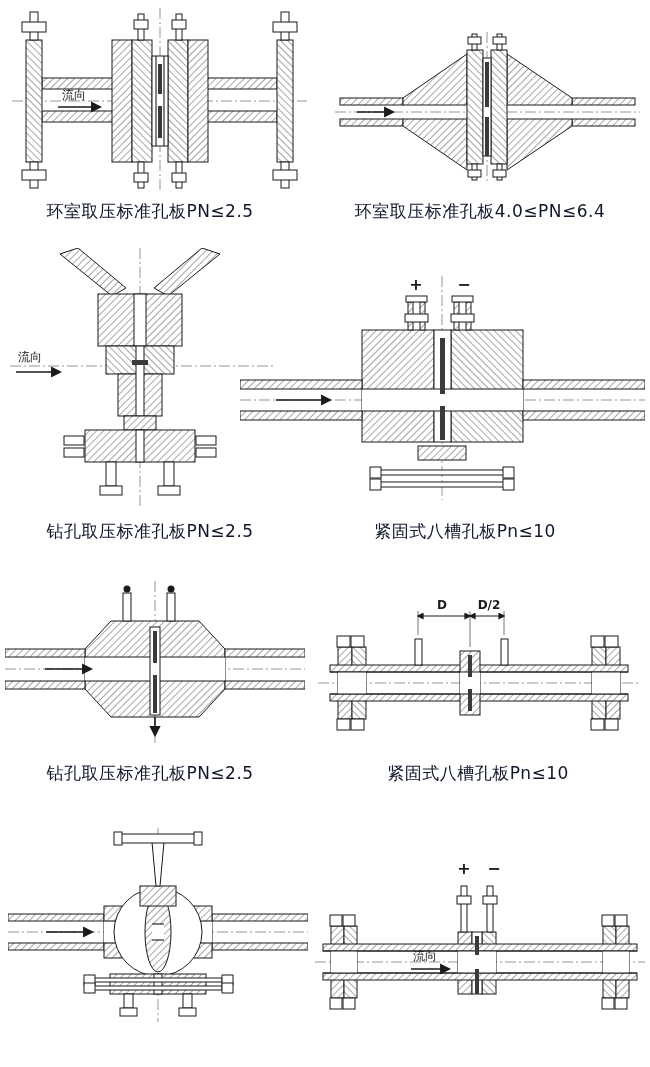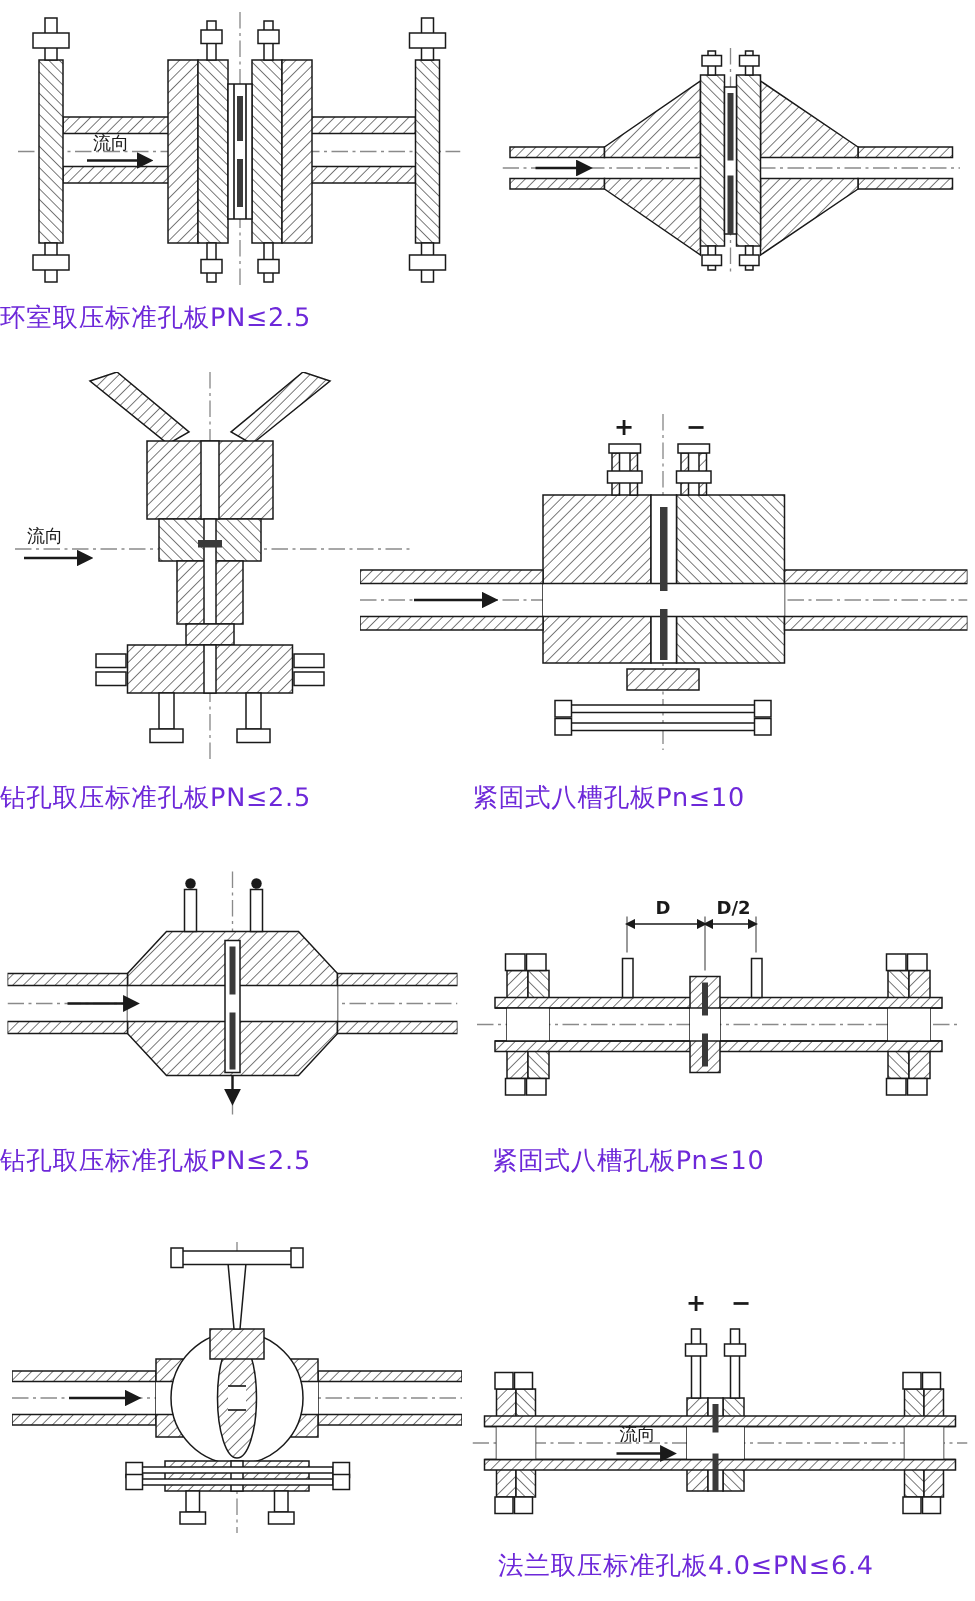--- a/index.html
+++ b/index.html
@@ -1,20 +1,20 @@
 <!DOCTYPE html>
 <html><head>
 <meta charset="utf-8">
 <style>
   * { margin:0; padding:0; box-sizing:border-box; }
   html,body { background:#ffffff; }
   body { font-family:"DejaVu Sans","Liberation Sans",sans-serif; }
   .page { position:relative; width:650px; height:1067px; background:#ffffff; overflow:hidden; margin:0 auto; }
   .fig { position:absolute; }
-  .caption { position:absolute; text-align:left; font-size:17px; font-weight:500; color:#6d28d9; letter-spacing:0.5px; }
+  .caption { position:absolute; text-align:center; font-size:17px; font-weight:500; color:#0f172a; letter-spacing:0.5px; }
   svg { display:block; }
   .ol { fill:none; stroke:#1a1a1a; stroke-width:1.1; }
   .hA { fill:url(#hA); stroke:#1a1a1a; stroke-width:1; }
   .hB { fill:url(#hB); stroke:#1a1a1a; stroke-width:1; }
   .wt { fill:#ffffff; stroke:#1a1a1a; stroke-width:1; }
   .wn { fill:#ffffff; stroke:none; }
   .sd { fill:#3a3a3a; stroke:none; }
   .cl { stroke:#8a8a8a; stroke-width:0.9; fill:none; stroke-dasharray:11 3 2 3; }
   .arrowline { stroke:#1a1a1a; stroke-width:1.6; fill:none; }
   .dim { stroke:#1a1a1a; stroke-width:1; fill:none; }
@@ -128,20 +128,21 @@
         <rect class="wt" x="137" y="136" width="5" height="16"></rect>
         <rect class="wt" x="133" y="142" width="13" height="7"></rect>
         <rect class="wt" x="162" y="136" width="5" height="16"></rect>
         <rect class="wt" x="158" y="142" width="13" height="7"></rect>
       </g>
       <g>
         <line class="arrowline" x1="22" y1="84" x2="58" y2="84" marker-end="url(#mArr)"></line>
       </g>
     </svg>
   </div>
+  <div class="caption" style="left:330px;top:200px;width:300px">环室取压标准孔板4.0≤PN≤6.4</div>
 
   <div class="fig" style="left:10px;top:248px">
     <svg width="265" height="262" viewBox="0 0 265 262">
       <g class="cl">
         <line x1="130" y1="0" x2="130" y2="260"></line>
         <line x1="0" y1="118" x2="265" y2="118"></line>
       </g>
       <g>
         <polygon class="hA" points="50,6 68,0 116,40 102,48"></polygon>
         <polygon class="hA" points="210,6 192,0 144,40 158,48"></polygon>
@@ -406,15 +407,14 @@
         <rect class="wt" x="168" y="46" width="14" height="8"></rect>
         <text class="sign" x="149" y="24" text-anchor="middle">+</text>
         <text class="sign" x="179" y="24" text-anchor="middle">−</text>
       </g>
       <g>
         <text class="lbl" x="98" y="110">流向</text>
         <line class="arrowline" x1="96" y1="119" x2="134" y2="119" marker-end="url(#mArr)"></line>
       </g>
     </svg>
   </div>
-  <div class="caption" style="left:332px;top:1032px;width:300px">法兰取压标准孔板4.0≤PN≤6.4</div>
 
 </div>
 
 </body></html>

